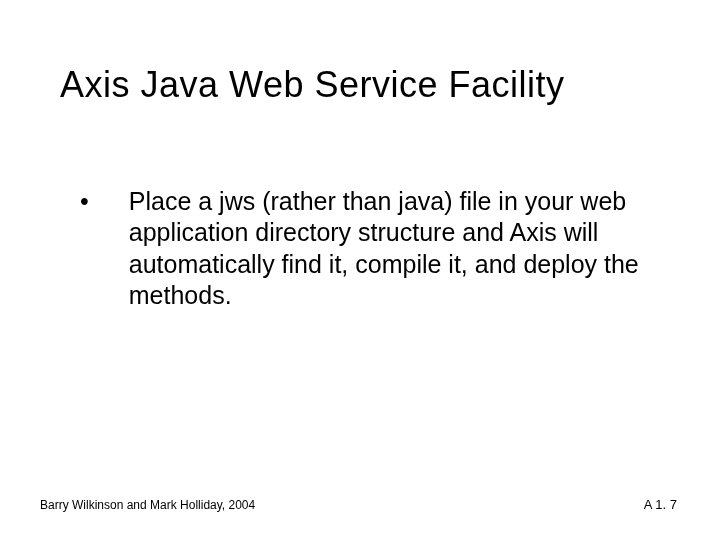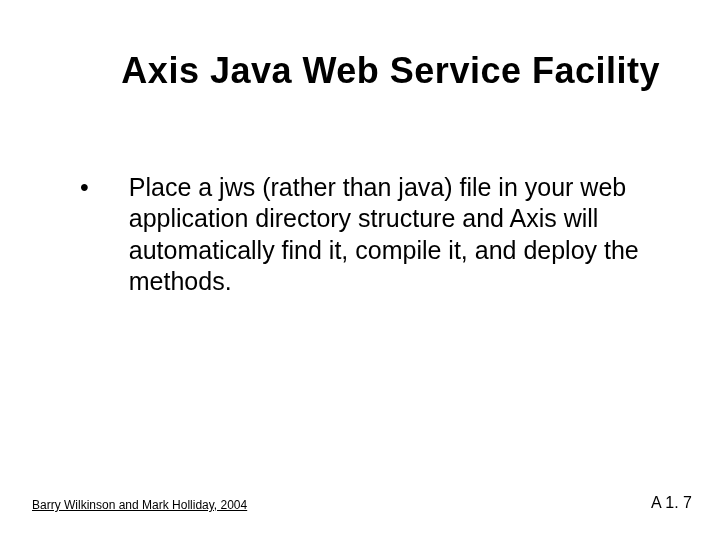--- a/index.html
+++ b/index.html
@@ -13,23 +13,23 @@
     overflow: hidden;
   }
   .slide {
     width: 100%;
     height: 100%;
     padding: 40px 60px 30px 60px;
     position: relative;
   }
   .title {
     font-size: 36px;
-    font-weight: 700;
-    text-align: right;
-    margin-top: 10px;
+    font-weight: 400;
+    text-align: left;
+    margin-top: 24px;
     margin-bottom: 80px;
     letter-spacing: 0.5px;
   }
   .content {
     padding-left: 20px;
   }
   .bullet-item {
     display: flex;
     align-items: flex-start;
     font-size: 25px;
@@ -39,29 +39,28 @@
     margin-right: 14px;
     flex-shrink: 0;
   }
   .bullet-text {
     flex: 1;
     margin-left: 26px;
   }
   .footer-left {
     position: absolute;
     bottom: 28px;
-    left: 32px;
+    left: 40px;
     font-size: 12px;
-    text-decoration: underline;
   }
   .footer-right {
     position: absolute;
     bottom: 28px;
-    right: 28px;
-    font-size: 16px;
+    right: 43px;
+    font-size: 13px;
   }
 </style>
 </head>
 <body>
 
 <div class="slide">
   <h1 class="title">Axis Java Web Service Facility</h1>
   <div class="content">
     <div class="bullet-item">
       <span class="bullet-marker">•</span>

